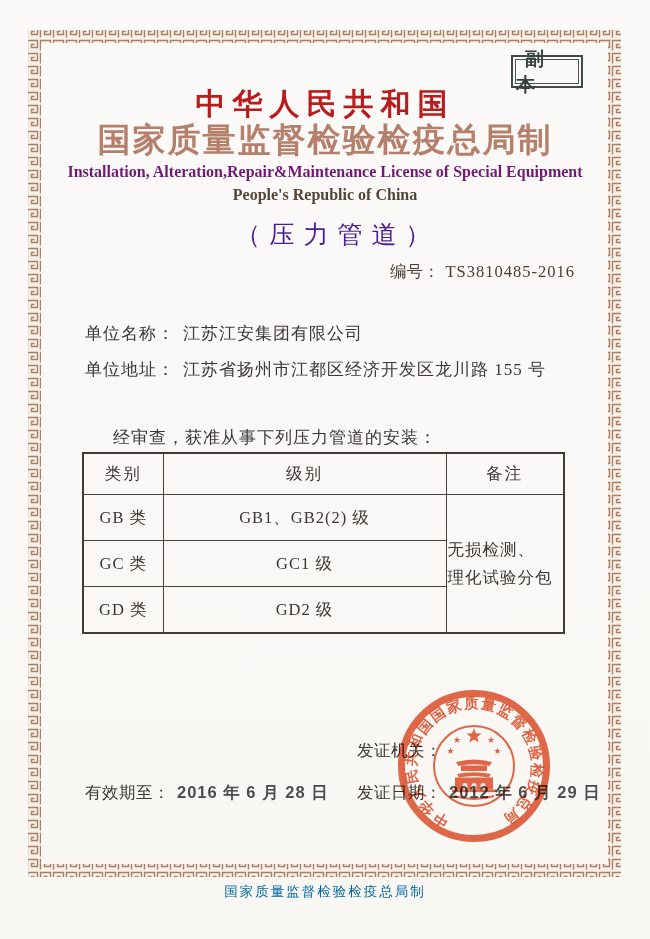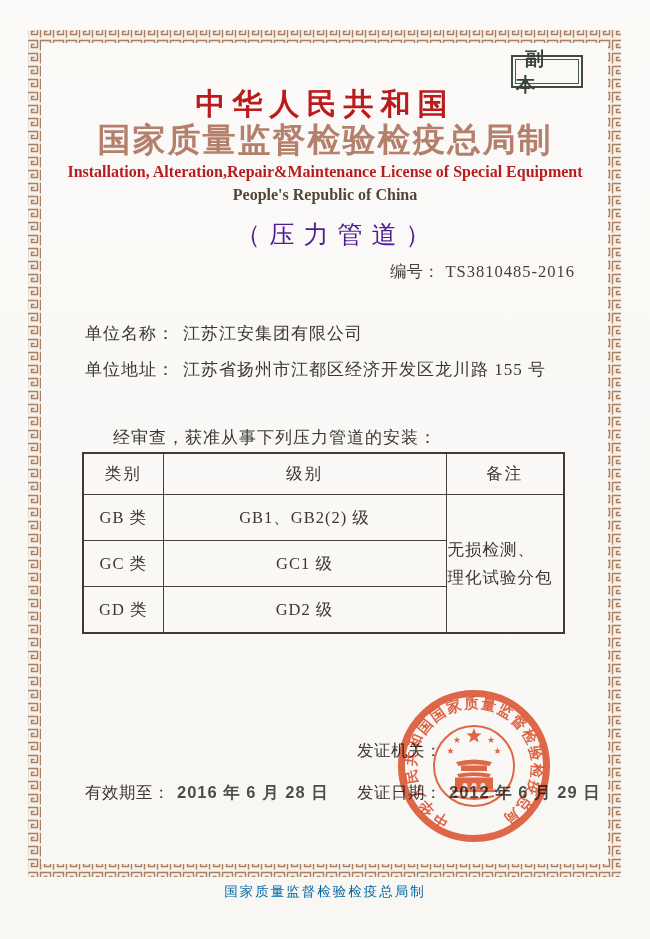--- a/index.html
+++ b/index.html
@@ -26,21 +26,21 @@
     display:flex;align-items:center;justify-content:center;
     font-size:19px;font-weight:bold;color:#37433c;
     letter-spacing:9px;text-indent:9px;
   }
 
   .title-cn1{left:0;top:84px;width:650px;text-align:center;
     font-size:30px;font-weight:bold;color:#b91c1c;letter-spacing:7px;}
   .title-cn2{left:0;top:118px;width:650px;text-align:center;
     font-size:33px;font-weight:bold;color:#b5806b;letter-spacing:2px;}
   .title-en1{left:0;top:163px;width:650px;text-align:center;
-    font-size:16px;font-weight:bold;color:#b91c1c;}
+    font-size:16px;font-weight:bold;color:#701a75;}
   .title-en2{left:0;top:186px;width:650px;text-align:center;
     font-size:16px;font-weight:bold;color:#524639;}
   .subtitle{left:8px;top:218px;width:650px;text-align:center;
     font-size:25px;color:#4c1d95;letter-spacing:9px;text-indent:9px;}
 
   .number-line{top:261px;right:75px;font-size:16.5px;color:#463e37;}
   .number-line .num{letter-spacing:1px;margin-left:6px;}
 
   .field-line{font-size:17px;color:#3b3834;letter-spacing:1px;}
   .field-line .lab{margin-right:8px;text-align:center;}

